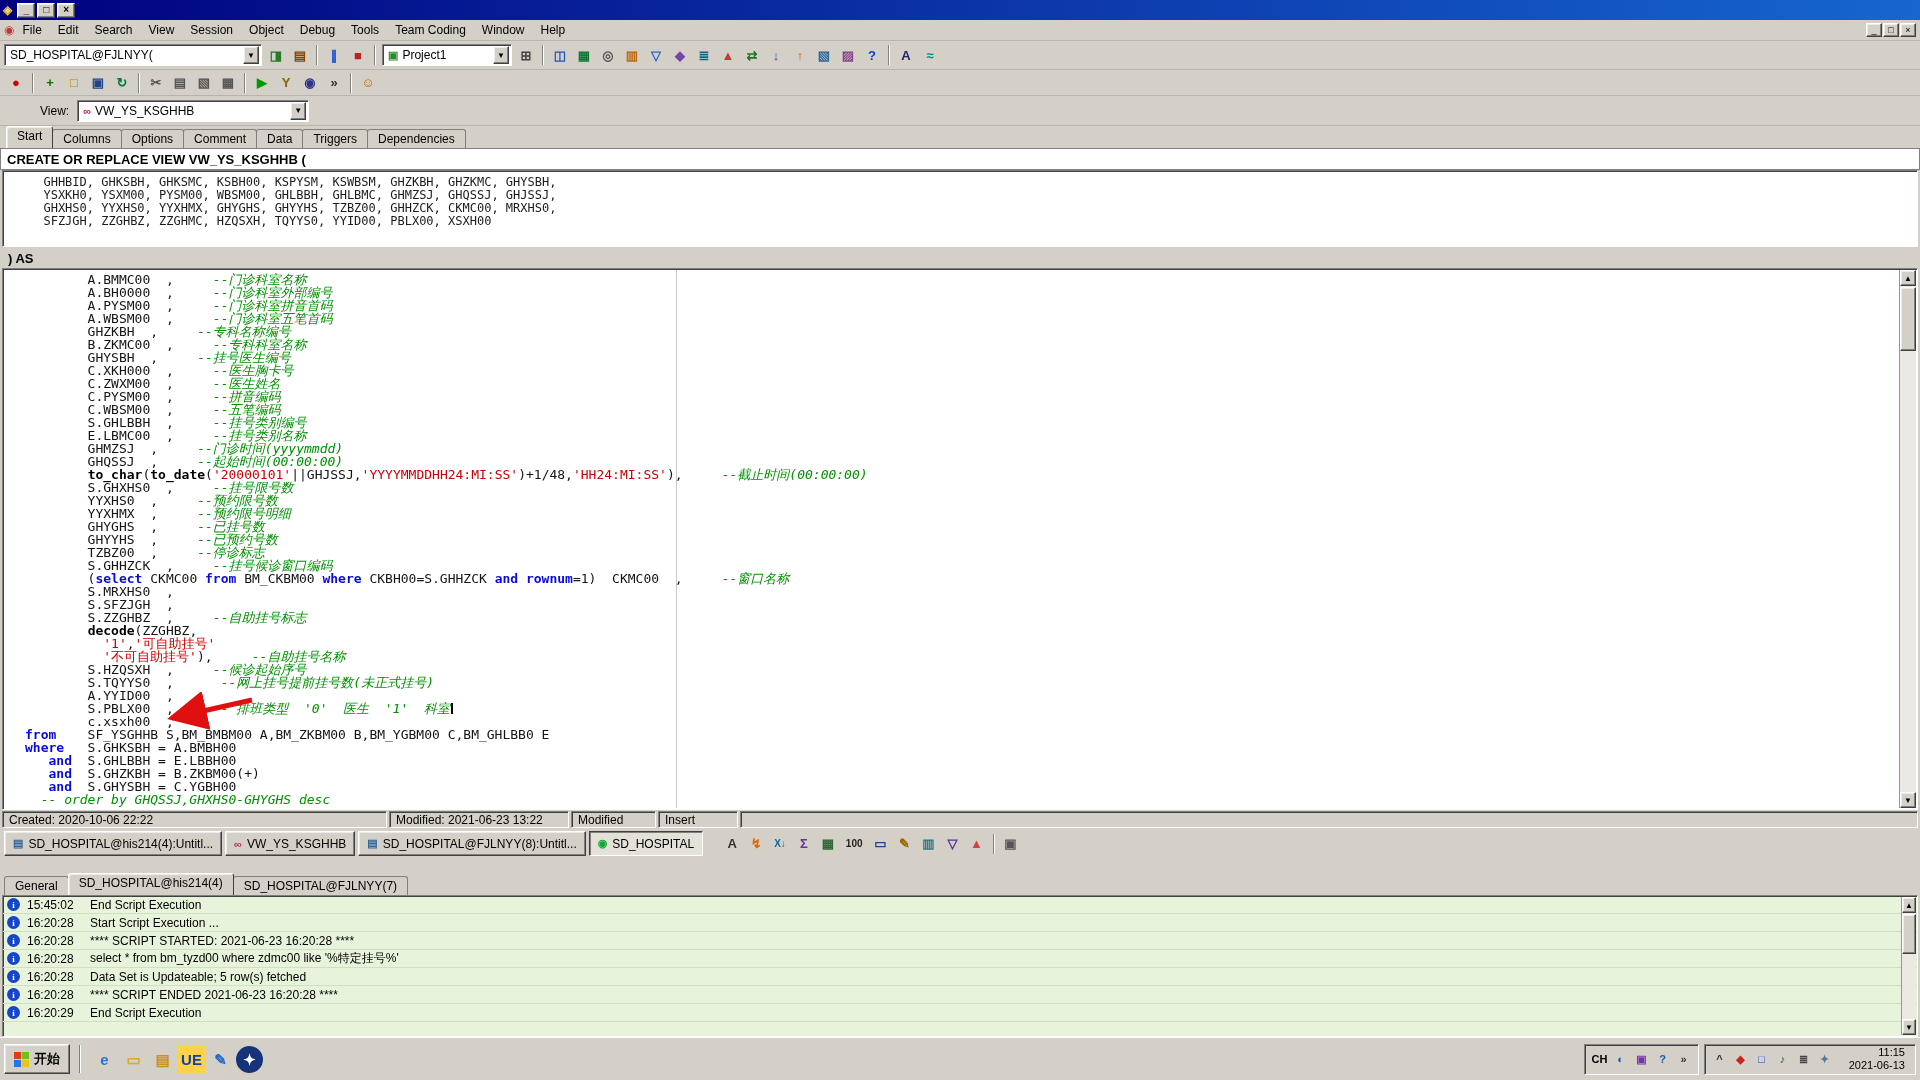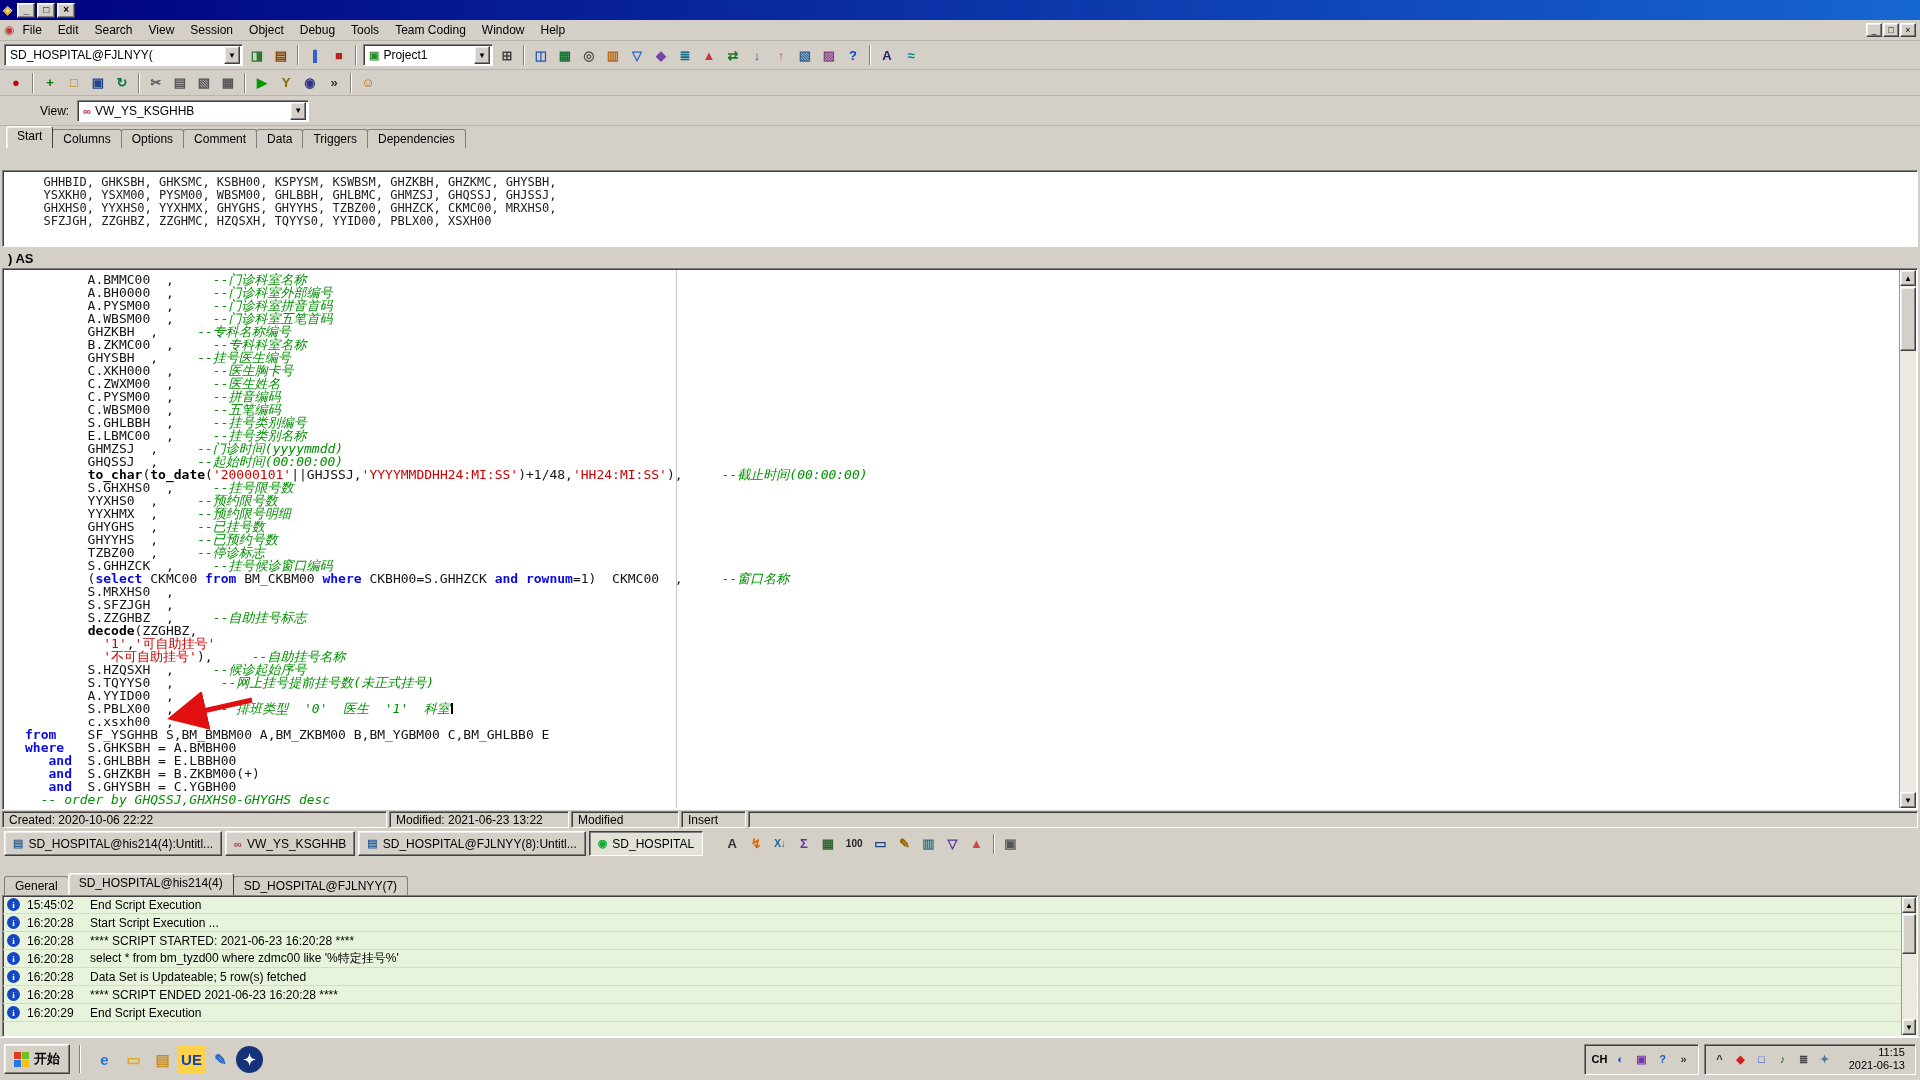--- a/index.html
+++ b/index.html
@@ -67,21 +67,21 @@
   .col-guide{position:absolute;left:673px;top:1px;bottom:1px;width:1px;background:#c9c9c9}
   .vscroll{position:absolute;top:1px;bottom:1px;right:1px;width:17px;background:#ece9e2;border-left:1px solid #9a968e}
   .scroll-btn{position:absolute;left:0;width:16px;height:16px;font-size:8px;display:flex;align-items:center;justify-content:center;color:#000}
   .scroll-up{top:0}.scroll-down{bottom:0}
   .scroll-thumb{position:absolute;left:0;top:17px;width:16px;height:64px}
   #arrow-svg{position:absolute;left:140px;top:692px;width:130px;height:42px;z-index:10;pointer-events:none}
 
   
   #statusbar{left:0;top:810px;width:1920px;height:19px;display:flex;gap:2px;padding:1px 2px;font-size:12px}
   .seg{padding:1px 6px;white-space:nowrap;overflow:hidden}
-  .seg1{width:385px}.seg2{width:180px}.seg3{width:108px}.seg4{width:65px}.segfill{flex:1}
+  .seg1{width:385px}.seg2{width:180px}.seg3{width:85px}.seg4{width:80px}.segfill{flex:1}
 
   
   #taskrow{left:0;top:829px;width:1920px;height:29px;display:flex;align-items:center;padding-left:4px}
   .win-btn{display:inline-flex;align-items:center;gap:5px;height:25px;padding:0 8px;margin-right:3px;font-size:12px;white-space:nowrap}
   .win-btn.active{border-color:#404040 #ffffff #ffffff #404040;box-shadow:inset 1px 1px 0 #808080;background:#e4e1d9}
   .wb-icon{font-size:11px;font-weight:bold}
   #t3{margin-left:14px}
 
   
   #outtabs{left:0;top:872px;width:1650px;height:23px;display:flex;align-items:flex-end;padding-left:4px}
@@ -135,21 +135,21 @@
         <span class="menu-item">Help</span>
       </span>
     <span class="mdi-btns">
       <span class="mini-btn raised">_</span>
       <span class="mini-btn raised">□</span>
       <span class="mini-btn raised">×</span>
     </span>
   </div>
 
   <div id="toolbar1" class="abs bar">
-    <div class="combo field" style="width:239px">
+    <div class="combo field" style="width:258px">
       <span class="combo-text">SD_HOSPITAL@FJLNYY(</span>
       <span class="combo-arrow raised">▼</span>
     </div>
     <span id="t1a" class="iconstrip">
         <span class="tb-btn" style="color: rgb(42, 122, 42);">◨</span>
         <span class="tb-btn" style="color: rgb(136, 68, 0);">▤</span>
         <span class="tb-sep"></span>
         <span class="tb-btn" style="color: rgb(0, 68, 204);">∥</span>
         <span class="tb-btn" style="color: rgb(187, 34, 34);">■</span>
         <span class="tb-sep"></span>
@@ -219,20 +219,21 @@
         <span class="tab active">Start</span>
         <span class="tab">Columns</span>
         <span class="tab">Options</span>
         <span class="tab">Comment</span>
         <span class="tab">Data</span>
         <span class="tab">Triggers</span>
         <span class="tab">Dependencies</span>
       </span>
   </div>
 
+  <div id="createline" class="abs">CREATE OR REPLACE VIEW VW_YS_KSGHHB (</div>
 
   <div id="colpanel" class="abs field">
     <div id="col-lines"><div class="code-line">  GHHBID, GHKSBH, GHKSMC, KSBH00, KSPYSM, KSWBSM, GHZKBH, GHZKMC, GHYSBH,</div><div class="code-line">  YSXKH0, YSXM00, PYSM00, WBSM00, GHLBBH, GHLBMC, GHMZSJ, GHQSSJ, GHJSSJ,</div><div class="code-line">  GHXHS0, YYXHS0, YYXHMX, GHYGHS, GHYYHS, TZBZ00, GHHZCK, CKMC00, MRXHS0,</div><div class="code-line">  SFZJGH, ZZGHBZ, ZZGHMC, HZQSXH, TQYYS0, YYID00, PBLX00, XSXH00</div></div>
   </div>
 
   <div id="asline" class="abs">) AS</div>
 
   <div id="codepanel" class="field">
     <div id="code-lines"><div class="code-line">        A.BMMC00  ,     <span class="c">--门诊科室名称</span></div><div class="code-line">        A.BH0000  ,     <span class="c">--门诊科室外部编号</span></div><div class="code-line">        A.PYSM00  ,     <span class="c">--门诊科室拼音首码</span></div><div class="code-line">        A.WBSM00  ,     <span class="c">--门诊科室五笔首码</span></div><div class="code-line">        GHZKBH  ,     <span class="c">--专科名称编号</span></div><div class="code-line">        B.ZKMC00  ,     <span class="c">--专科科室名称</span></div><div class="code-line">        GHYSBH  ,     <span class="c">--挂号医生编号</span></div><div class="code-line">        C.XKH000  ,     <span class="c">--医生胸卡号</span></div><div class="code-line">        C.ZWXM00  ,     <span class="c">--医生姓名</span></div><div class="code-line">        C.PYSM00  ,     <span class="c">--拼音编码</span></div><div class="code-line">        C.WBSM00  ,     <span class="c">--五笔编码</span></div><div class="code-line">        S.GHLBBH  ,     <span class="c">--挂号类别编号</span></div><div class="code-line">        E.LBMC00  ,     <span class="c">--挂号类别名称</span></div><div class="code-line">        GHMZSJ  ,     <span class="c">--门诊时间(yyyymmdd)</span></div><div class="code-line">        GHQSSJ  ,     <span class="c">--起始时间(00:00:00)</span></div><div class="code-line">        <span class="f">to_char</span>(<span class="f">to_date</span>(<span class="s">'20000101'</span>||GHJSSJ,<span class="s">'YYYYMMDDHH24:MI:SS'</span>)+1/48,<span class="s">'HH24:MI:SS'</span>),     <span class="c">--截止时间(00:00:00)</span></div><div class="code-line">        S.GHXHS0  ,     <span class="c">--挂号限号数</span></div><div class="code-line">        YYXHS0  ,     <span class="c">--预约限号数</span></div><div class="code-line">        YYXHMX  ,     <span class="c">--预约限号明细</span></div><div class="code-line">        GHYGHS  ,     <span class="c">--已挂号数</span></div><div class="code-line">        GHYYHS  ,     <span class="c">--已预约号数</span></div><div class="code-line">        TZBZ00  ,     <span class="c">--停诊标志</span></div><div class="code-line">        S.GHHZCK  ,     <span class="c">--挂号候诊窗口编码</span></div><div class="code-line">        (<span class="k">select</span> CKMC00 <span class="k">from</span> BM_CKBM00 <span class="k">where</span> CKBH00=S.GHHZCK <span class="k">and</span> <span class="k">rownum</span>=1)  CKMC00  ,     <span class="c">--窗口名称</span></div><div class="code-line">        S.MRXHS0  ,</div><div class="code-line">        S.SFZJGH  ,</div><div class="code-line">        S.ZZGHBZ  ,     <span class="c">--自助挂号标志</span></div><div class="code-line">        <span class="f">decode</span>(ZZGHBZ,</div><div class="code-line">          <span class="s">'1'</span>,<span class="s">'可自助挂号'</span></div><div class="code-line">          <span class="s">'不可自助挂号'</span>),     <span class="c">--自助挂号名称</span></div><div class="code-line">        S.HZQSXH  ,     <span class="c">--候诊起始序号</span></div><div class="code-line">        S.TQYYS0  ,      <span class="c">--网上挂号提前挂号数(未正式挂号)</span></div><div class="code-line">        A.YYID00  ,</div><div class="code-line">        S.PBLX00  ,     <span class="c">-- 排班类型  '0'  医生  '1'  科室</span><span class="caret"></span></div><div class="code-line">        c.xsxh00  ,</div><div class="code-line"><span class="k">from</span>    SF_YSGHHB S,BM_BMBM00 A,BM_ZKBM00 B,BM_YGBM00 C,BM_GHLBB0 E</div><div class="code-line"><span class="k">where</span>   S.GHKSBH = A.BMBH00</div><div class="code-line">   <span class="k">and</span>  S.GHLBBH = E.LBBH00</div><div class="code-line">   <span class="k">and</span>  S.GHZKBH = B.ZKBM00(+)</div><div class="code-line">   <span class="k">and</span>  S.GHYSBH = C.YGBH00</div><div class="code-line">  <span class="c">-- order by GHQSSJ,GHXHS0-GHYGHS desc</span></div></div>
     <div class="col-guide"></div>

